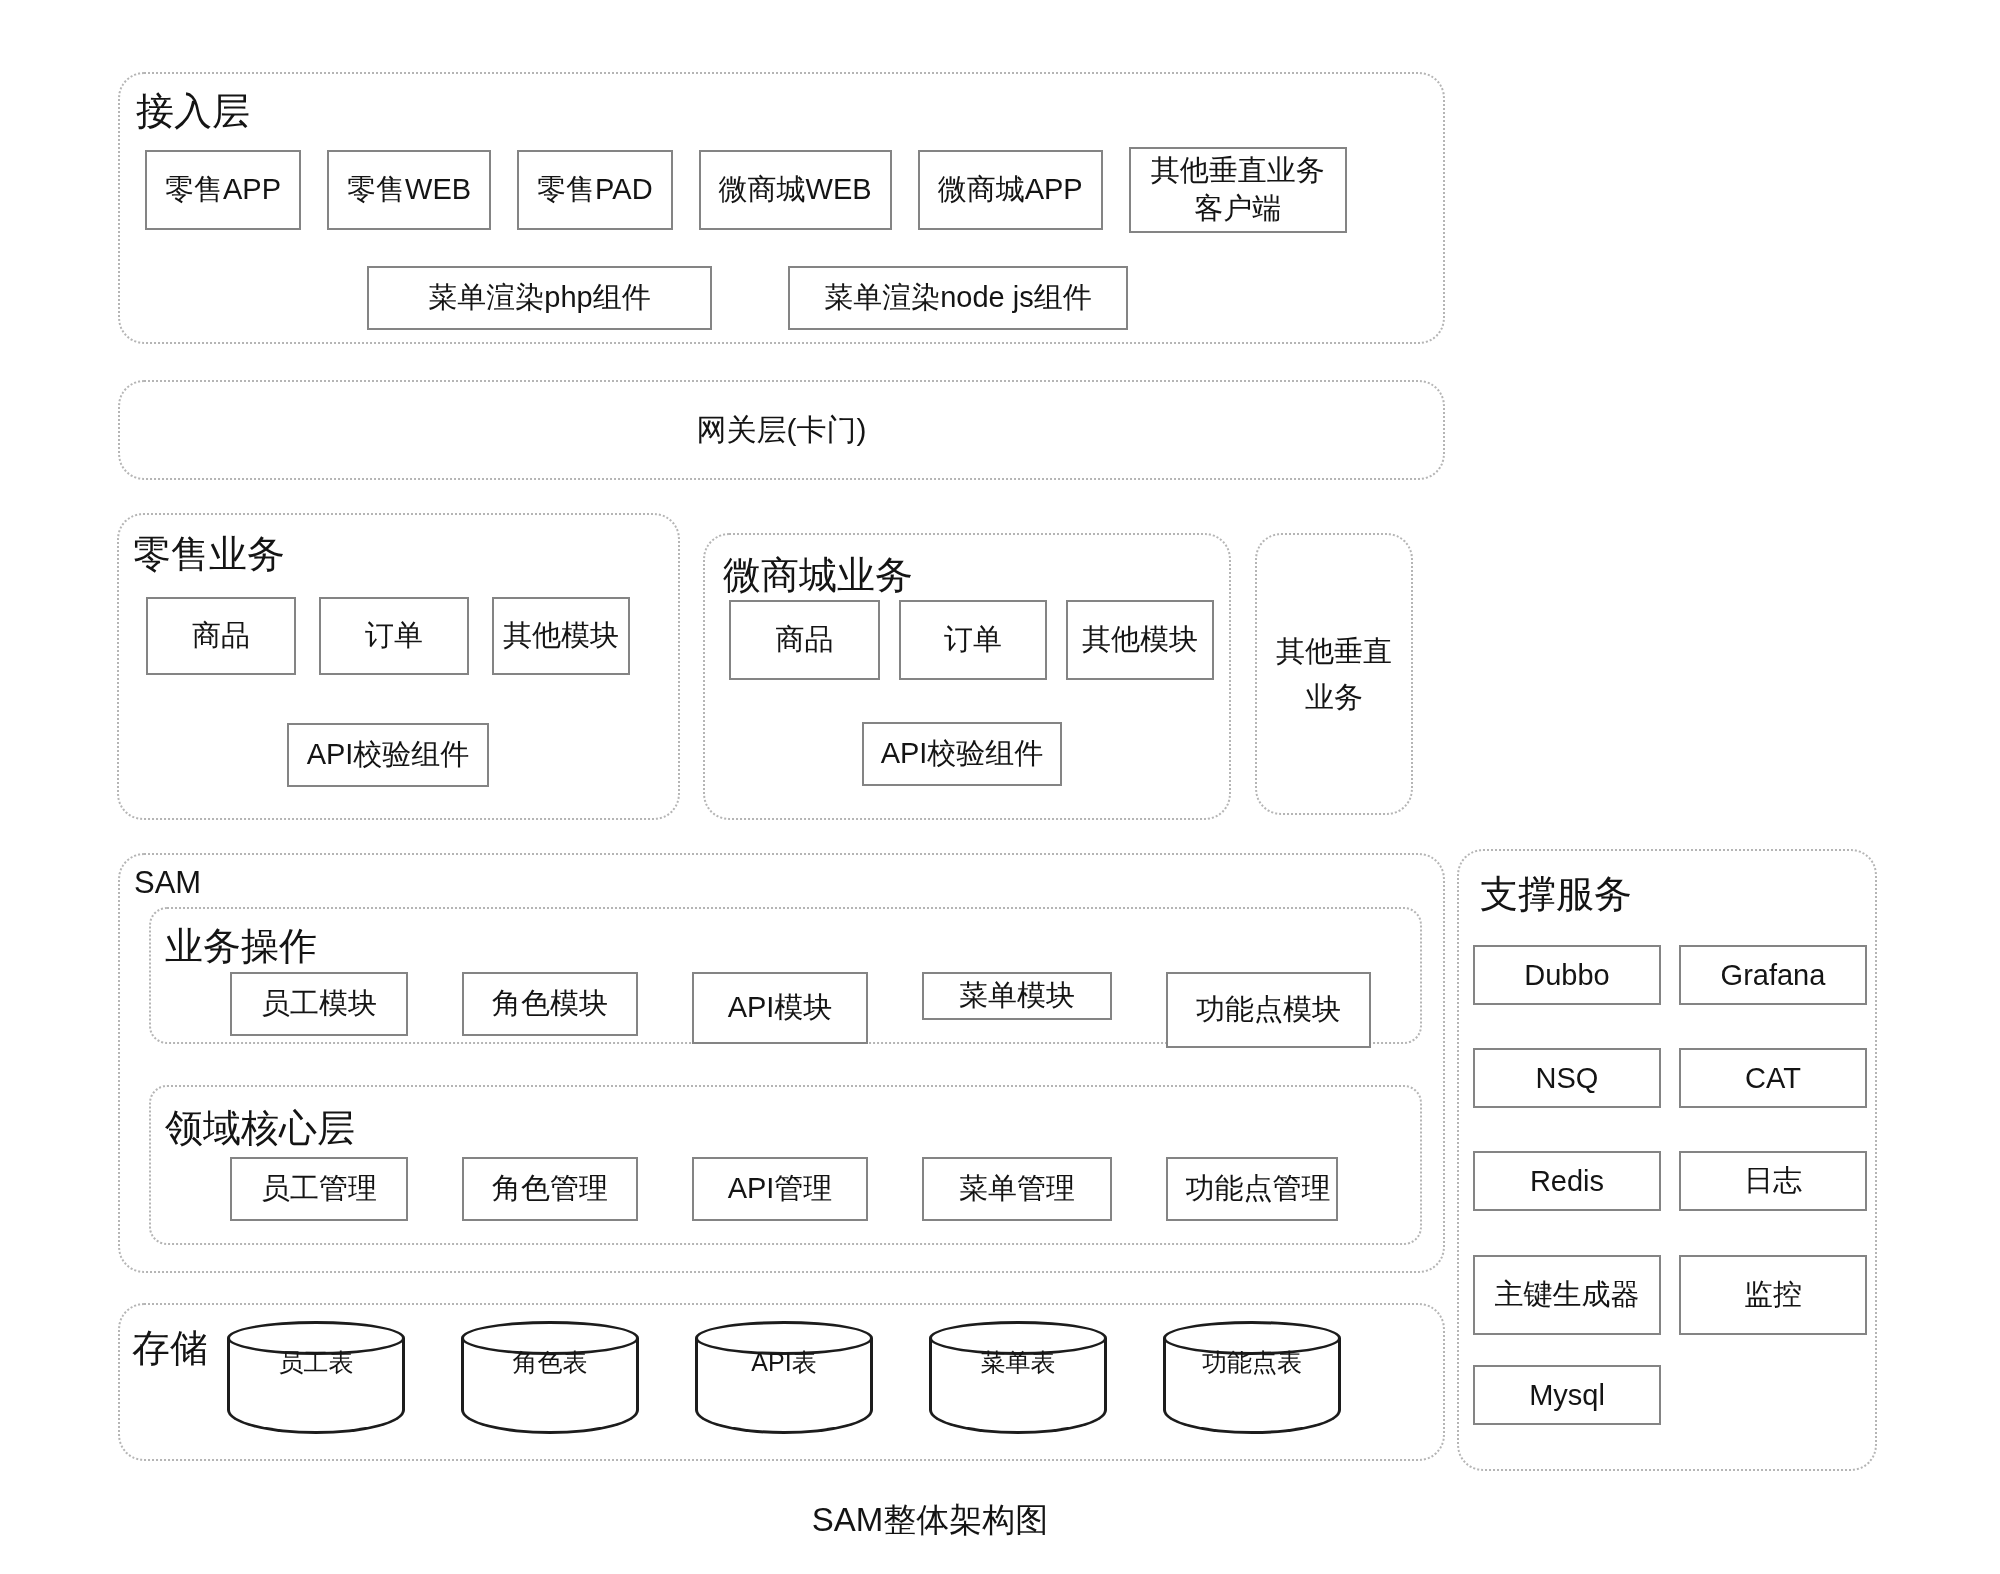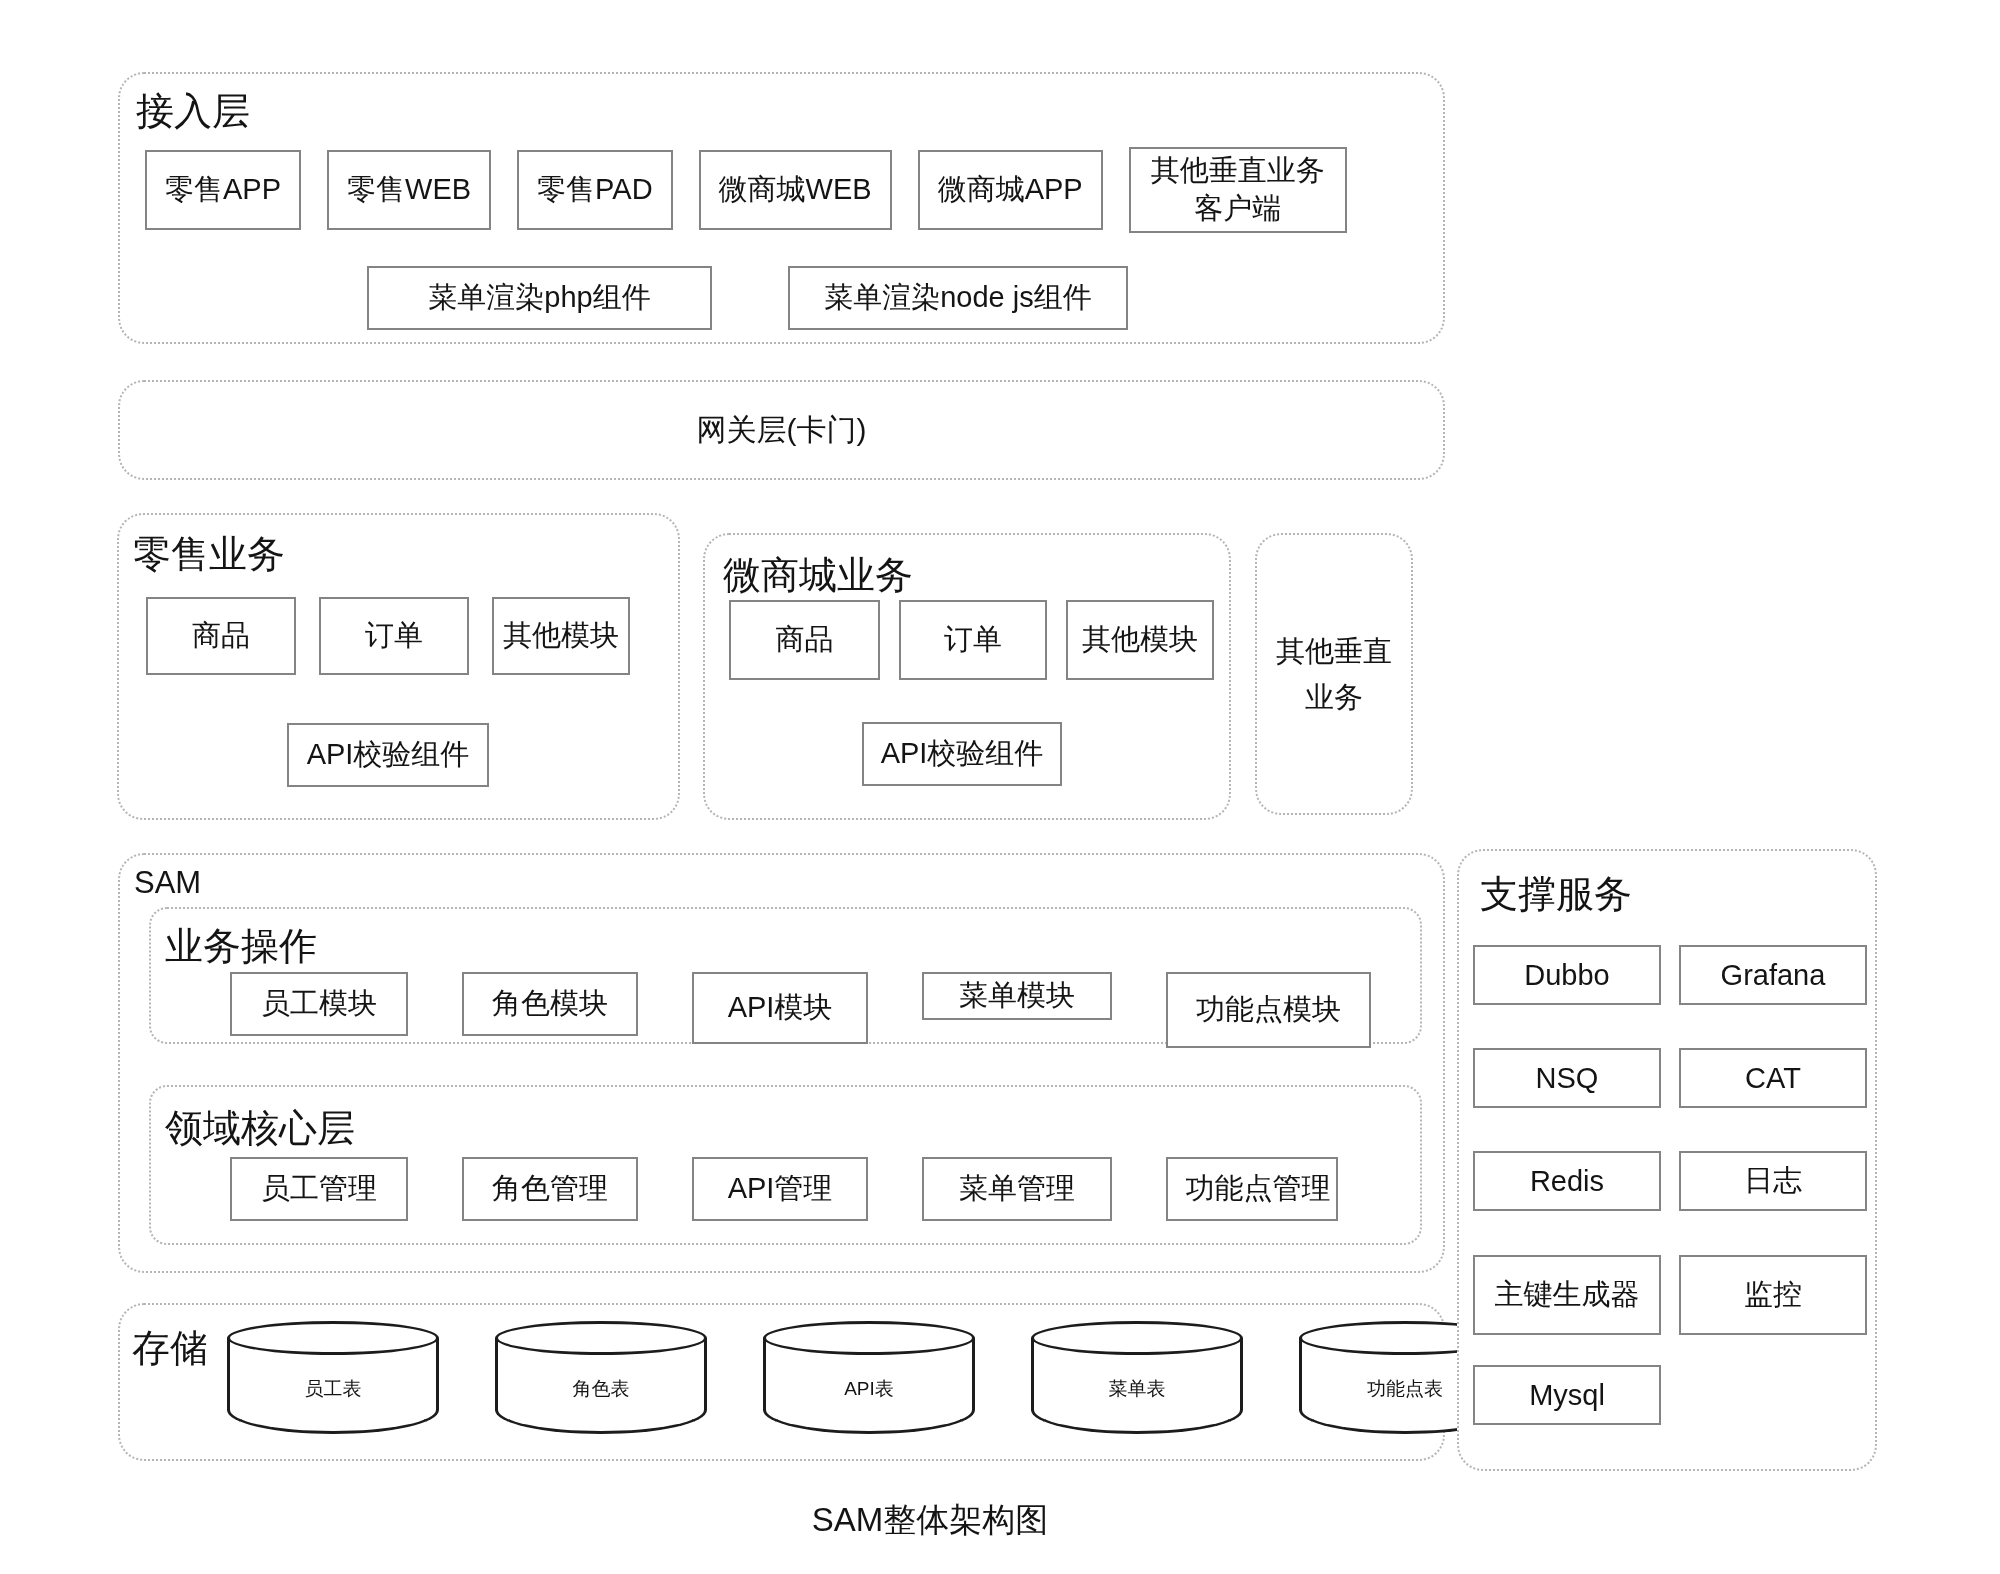--- a/index.html
+++ b/index.html
@@ -18,24 +18,24 @@
     display:flex; align-items:center; justify-content:center;
     font-size:29px; text-align:center; color:#141414;
   }
   .row { position:absolute; display:flex; align-items:flex-start; }
   .abs { position:absolute; }
   
   .client-box { height:80px; padding:0 18px; }
   .client-box.tall { width:218px; height:86px; padding:0 20px; line-height:1.3; margin-top:-3px; }
   
   .cyl {
-    position:relative; width:212px; height:96px; background:#ffffff;
+    position:relative; width:178px; height:96px; background:#ffffff;
     border:3px solid #1c1c1c; border-top:none; box-sizing:border-box;
     border-radius:0 0 50% 50% / 0 0 24px 24px;
-    display:flex; align-items:center; justify-content:center; font-size:19px;
+    display:flex; justify-content:center; font-size:25px;
   }
   .cyl::before {
     content:""; position:absolute; left:-3px; right:-3px; top:-17px; height:34px;
     border:3px solid #1c1c1c; border-radius:50%; background:#ffffff; box-sizing:border-box;
   }
   .cyl span { position:relative; z-index:1; margin-top:8px; }
   .caption { position:absolute; font-size:33px; color:#141414; text-align:center; }
   .center-flex { display:flex; align-items:center; justify-content:center; }
 </style>
 </head>

